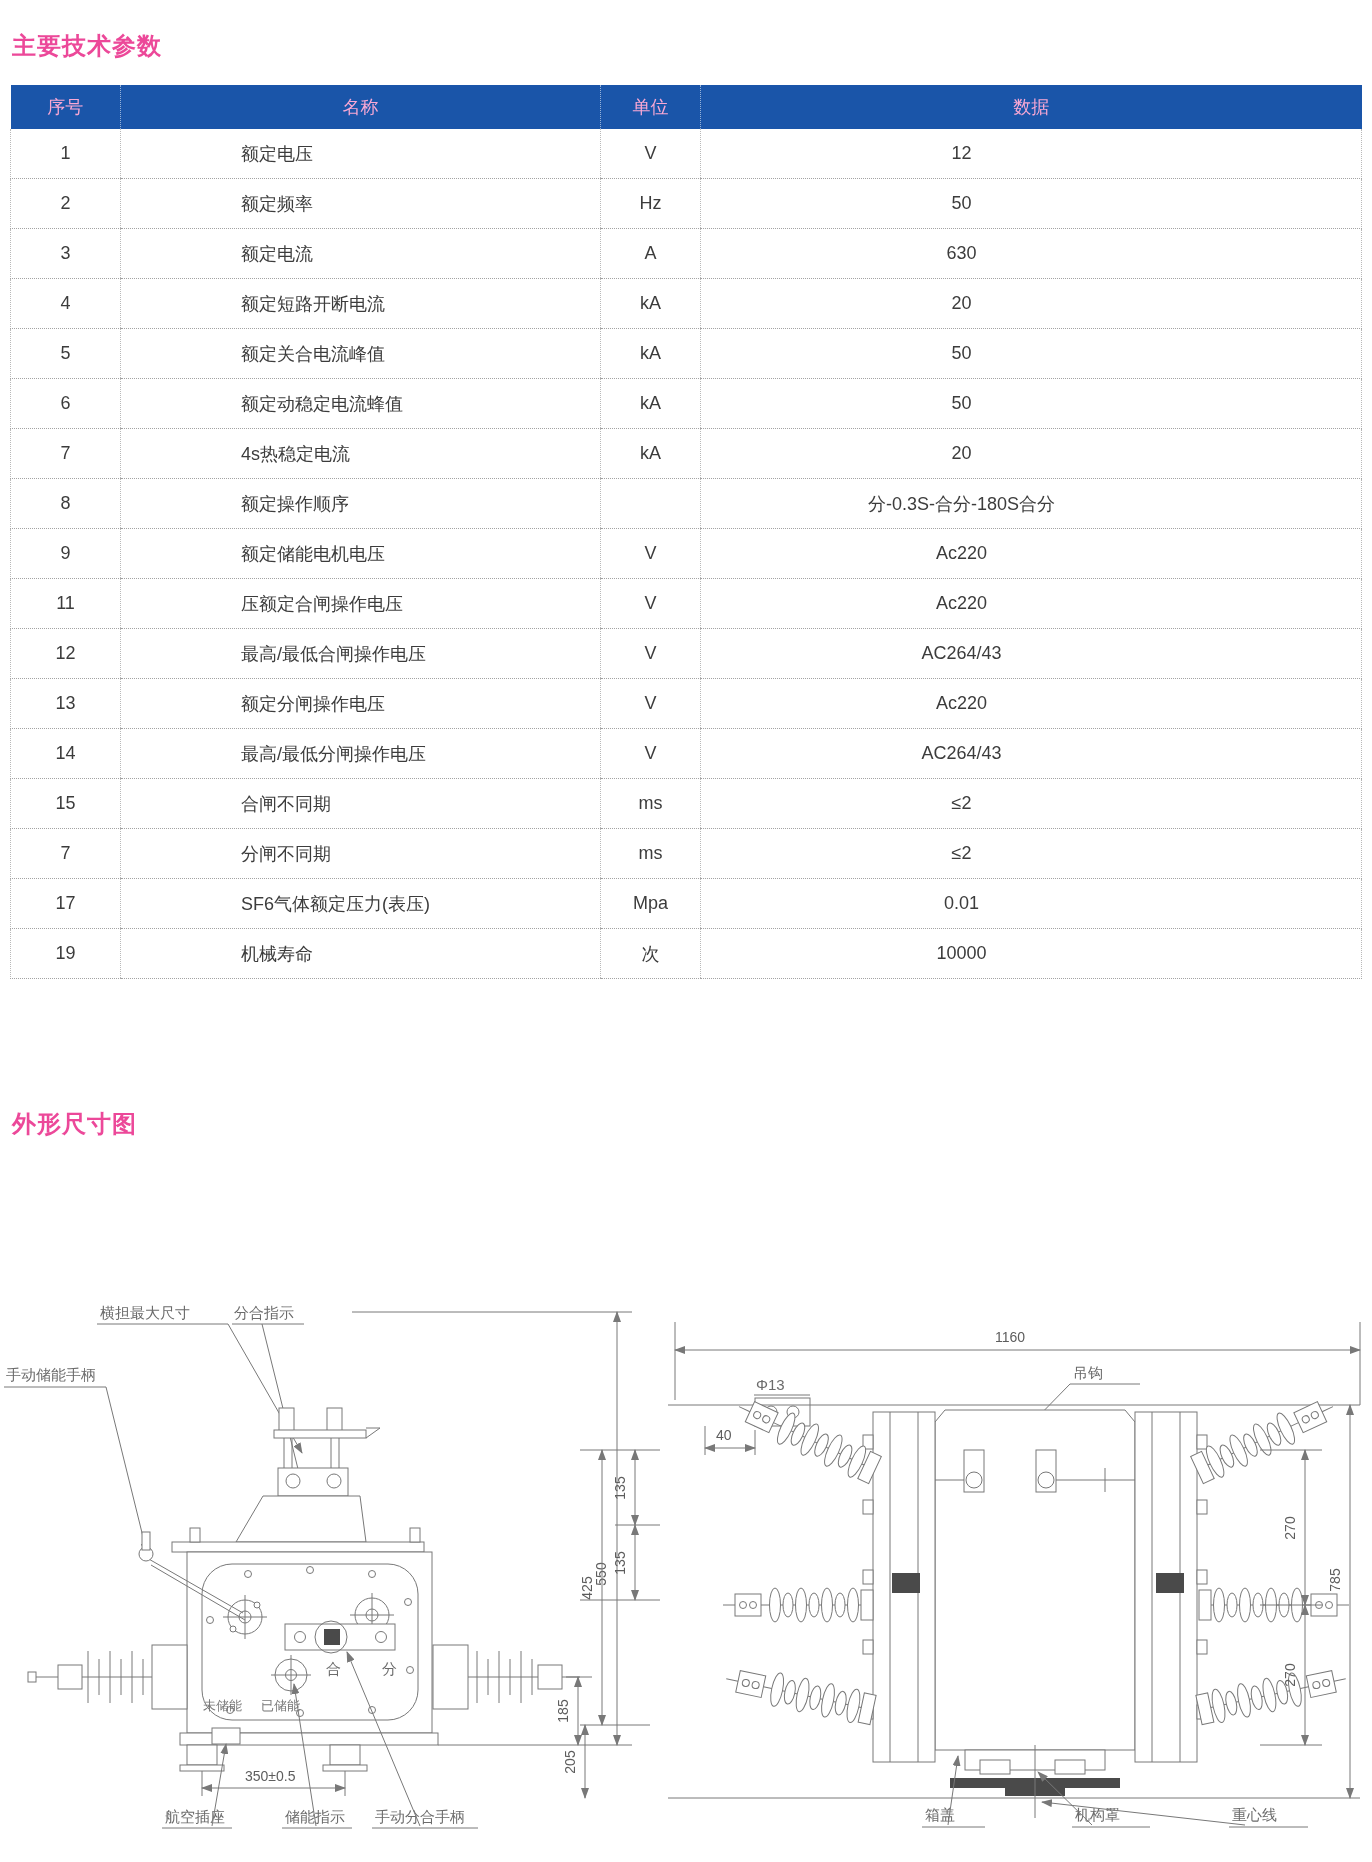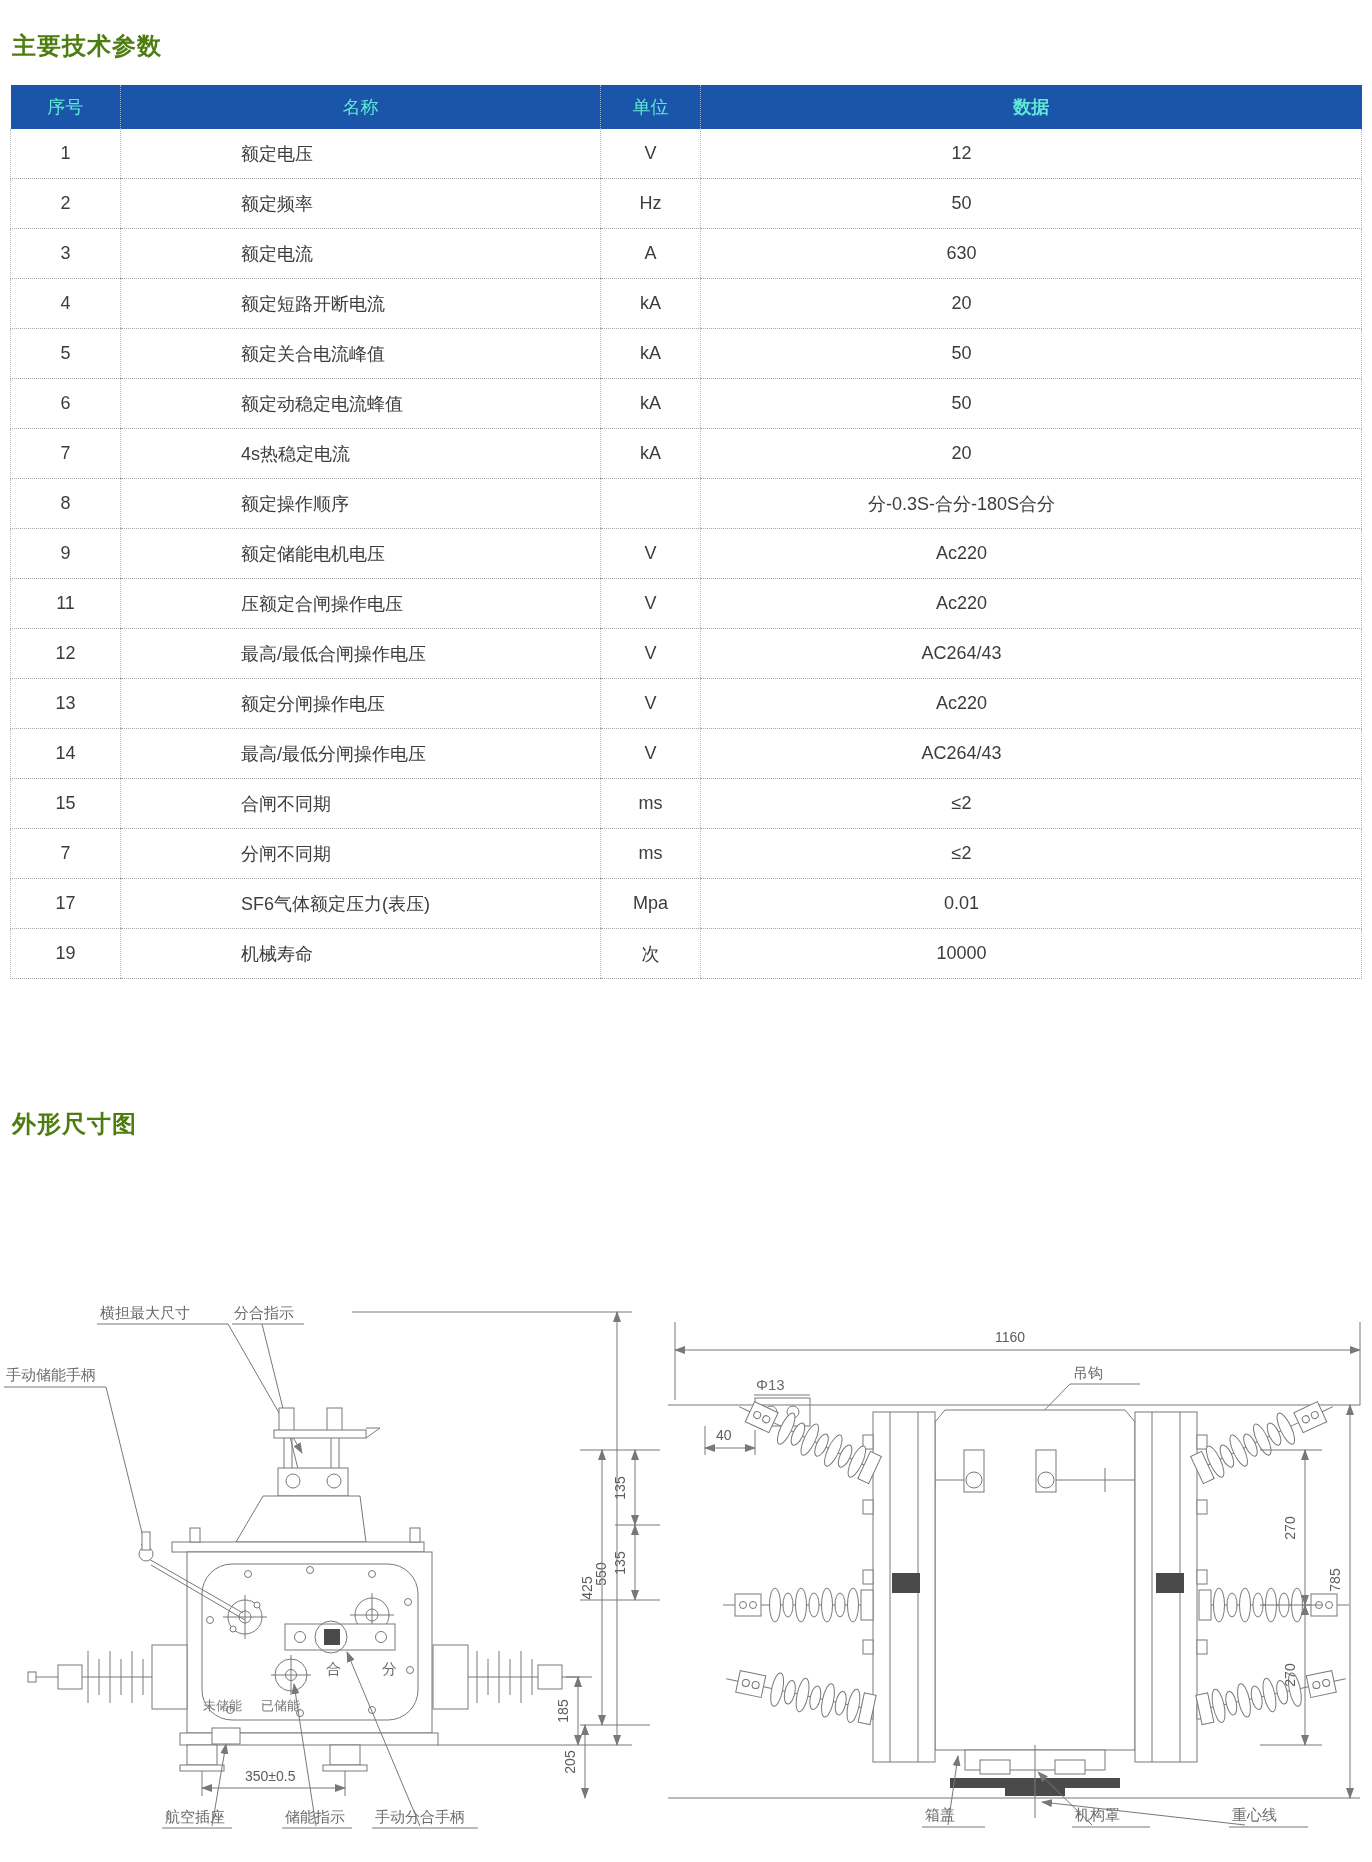--- a/index.html
+++ b/index.html
@@ -2,38 +2,38 @@
 <html><head>
 <meta charset="utf-8">
 <style>
   html,body{margin:0;padding:0;}
   body{
     width:1372px;height:1862px;position:relative;background:#ffffff;
     font-family:"Liberation Sans","DejaVu Sans",sans-serif;color:#3c3c3c;
   }
   .sec-title{
     position:absolute;left:12px;margin:0;font-size:24px;font-weight:bold;
-    color:#4d7c0f;letter-spacing:1px;
+    color:#ec4899;letter-spacing:1px;
   }
   #title-params{top:30px;}
   #title-outline{top:1072px;margin-top:36px;}
 
   .param-table{
     position:absolute;left:10px;top:85px;width:1352px;border-collapse:collapse;
     table-layout:fixed;font-size:18px;
   }
   .param-table col.c-no{width:110px;}
   .param-table col.c-name{width:480px;}
   .param-table col.c-unit{width:100px;}
   .param-table thead th{
-    background:#1a55a9;color:#5eead4;font-weight:normal;font-size:18px;
+    background:#1a55a9;color:#f9a8d4;font-weight:normal;font-size:18px;
     height:42px;text-align:center;border-left:1px dotted rgba(255,255,255,.55);
   }
   .param-table thead th:first-child{border-left:none;}
-  .param-table thead th.h-data{font-weight:bold;}
+  .param-table thead th.h-data{}
   .param-table tbody td{
     height:47px;vertical-align:middle;text-align:center;
     border-bottom:1px dotted #a3a3a3;border-left:1px dotted #b9b9b9;
   }
   .param-table tbody td:last-child{border-right:1px dotted #b9b9b9;}
   .param-table tbody td.t-name{text-align:left;padding-left:120px;}
   .param-table tbody td.t-data{padding-right:140px;}
 
   .drawings{position:absolute;left:0;top:1150px;width:1372px;height:712px;}
   svg{position:absolute;top:0;}

